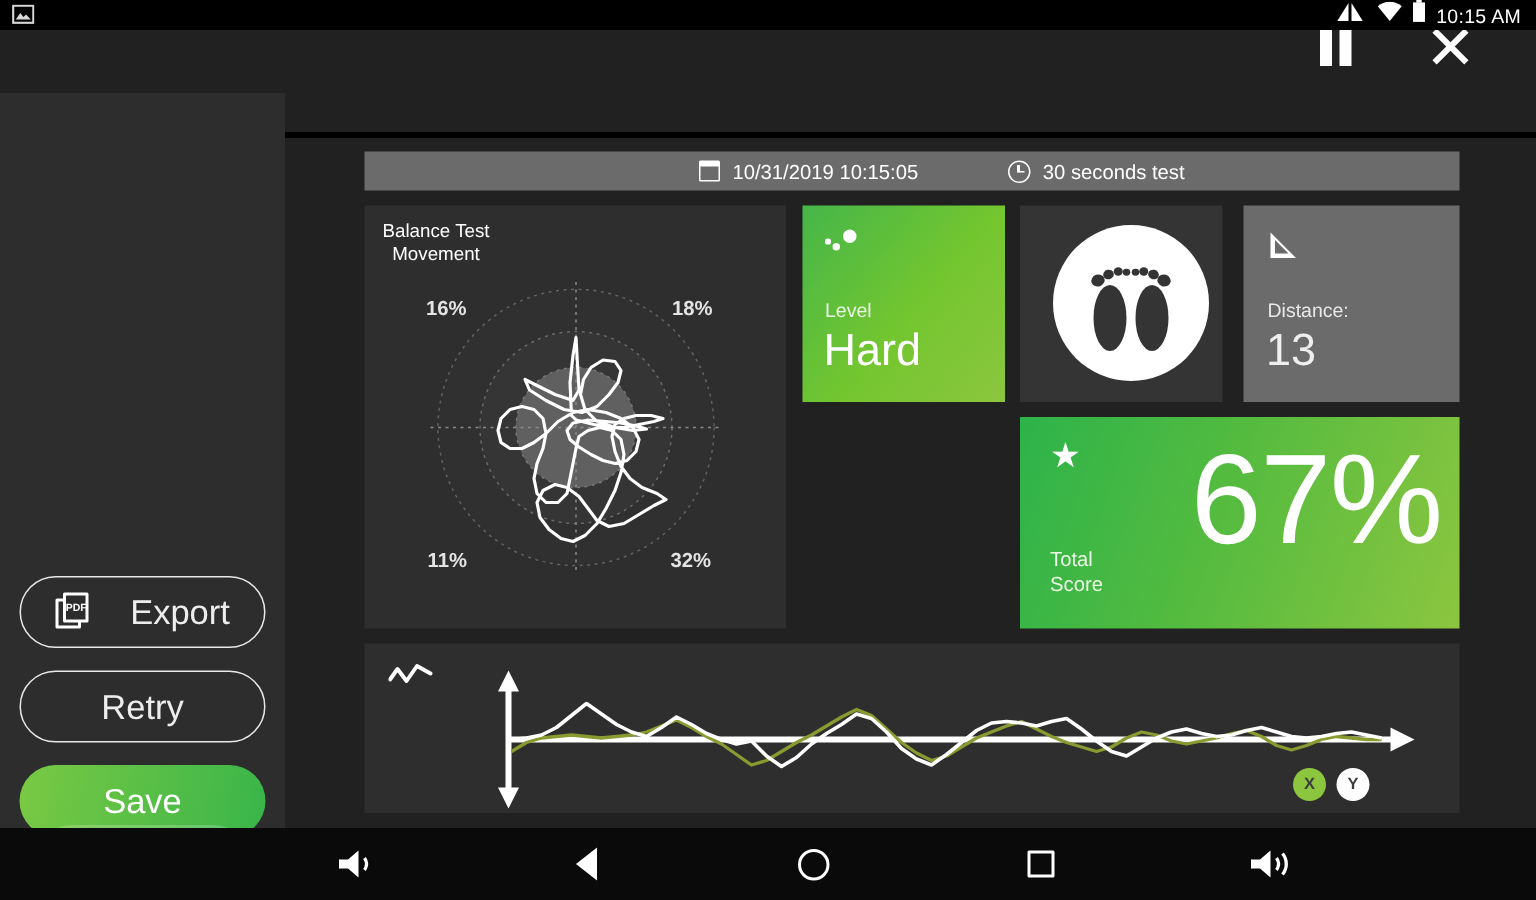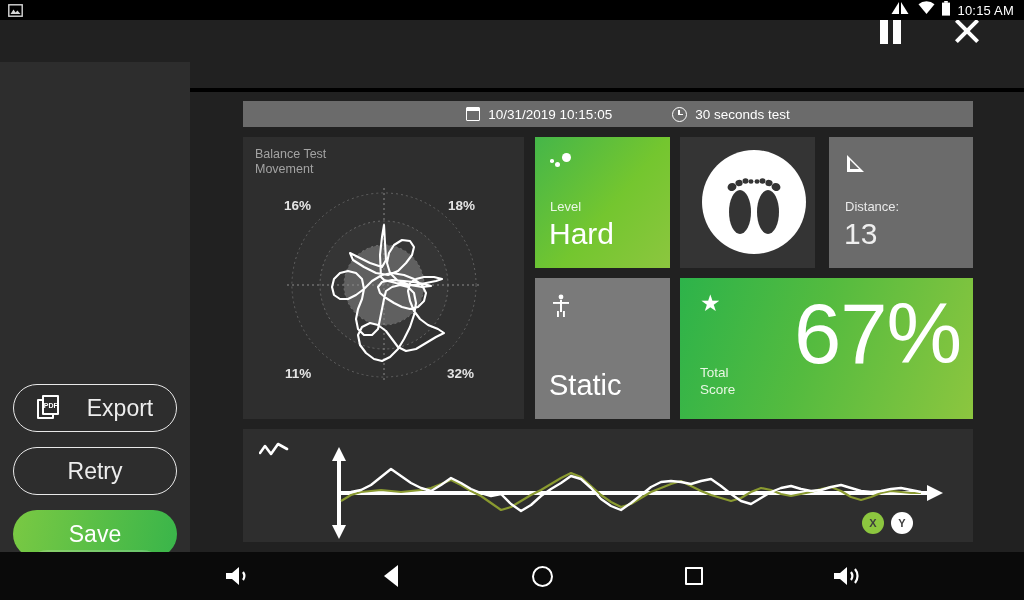--- a/index.html
+++ b/index.html
@@ -136,21 +136,21 @@
 
   
   .card{ position:absolute; }
 
   
   #card-balance{
     left:53px; top:45px; width:281px; height:282px; background:#2e2e2e;
   }
   #balance-title{
     position:absolute; left:12px; top:10px; font-size:12.5px;
-    color:#a3a3a3; line-height:15px;
+    color:#ffffff; line-height:15px;text-align:center;
   }
   #radar-wrap{ position:absolute; left:0; top:0; width:281px; height:282px; }
   .qlabel{ position:absolute; font-size:13.5px; color:#e4e4e4; font-weight:bold;margin-top:11px; }
   #q-tl{ left:41px; top:50px; }
   #q-tr{ left:205px; top:50px; }
   #q-bl{ left:42px; top:218px; }
   #q-br{ left:204px; top:218px; }
 
   
   #card-level{
@@ -364,32 +364,20 @@
     <span class="ruler-ico">
       <svg width="22" height="22" viewBox="0 0 22 22">
         <path d="M2 2 L2 19 L19 19 Z" fill="#fff"></path>
         <path d="M5 7 L5 16 L14 16 Z" fill="#6b6b6b"></path>
       </svg>
     </span>
     <div id="dist-lbl">Distance:</div>
     <div id="dist-val">13</div>
   </div>
 
-  <div id="card-static" class="card">
-    <span class="person-ico">
-      <svg width="18" height="24" viewBox="0 0 18 24">
-        <circle cx="9" cy="3" r="2.4" fill="#fff"></circle>
-        <rect x="8" y="6" width="2" height="12" fill="#fff"></rect>
-        <rect x="1" y="8" width="16" height="1.9" fill="#fff"></rect>
-        <rect x="5" y="17" width="1.9" height="6" fill="#fff"></rect>
-        <rect x="11" y="17" width="1.9" height="6" fill="#fff"></rect>
-      </svg>
-    </span>
-    <div id="static-val">Static</div>
-  </div>
 
   <div id="card-score" class="card">
     <span class="star-ico">★</span>
     <div id="score-lbl">
       <div>Total</div>
       <div>Score</div>
     </div>
     <div id="score-val">67%</div>
   </div>
 

